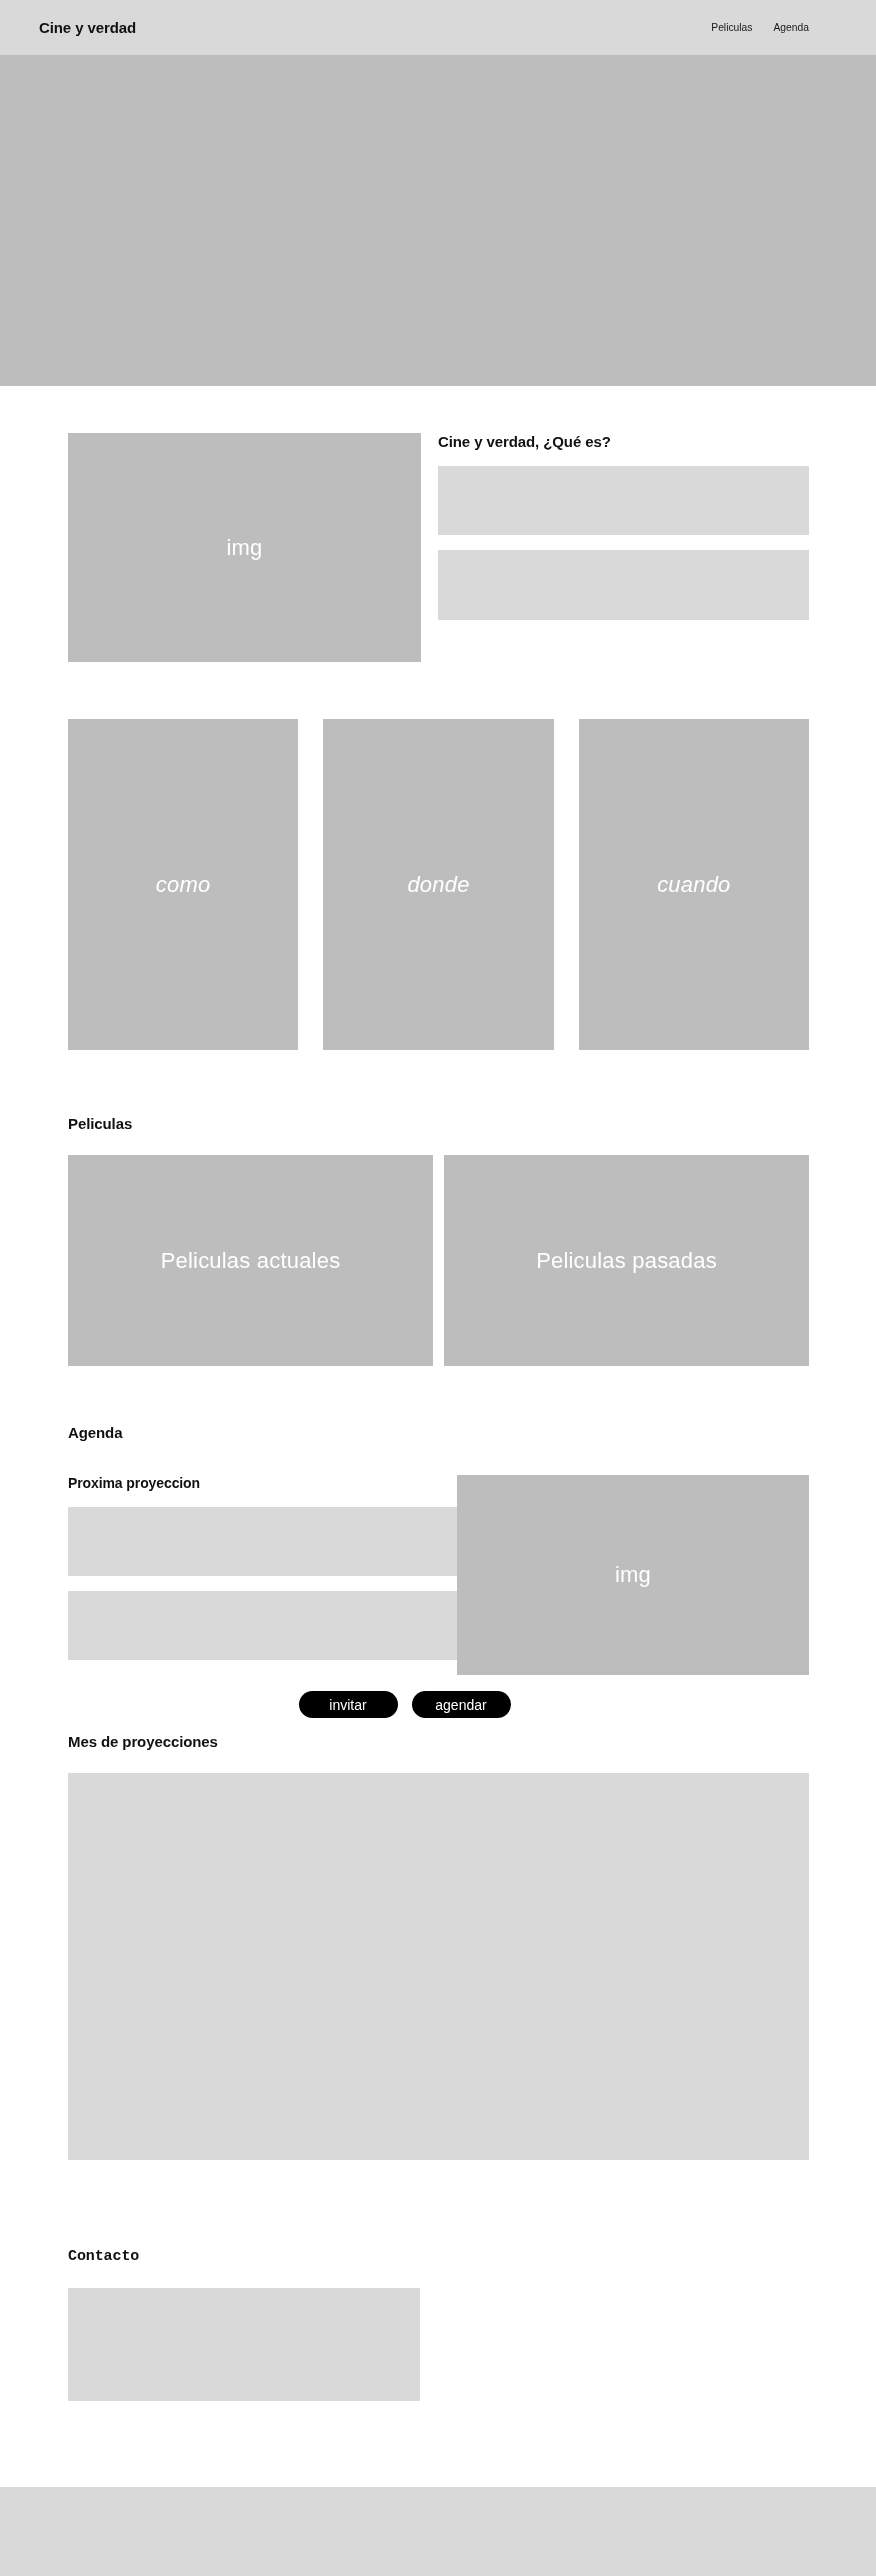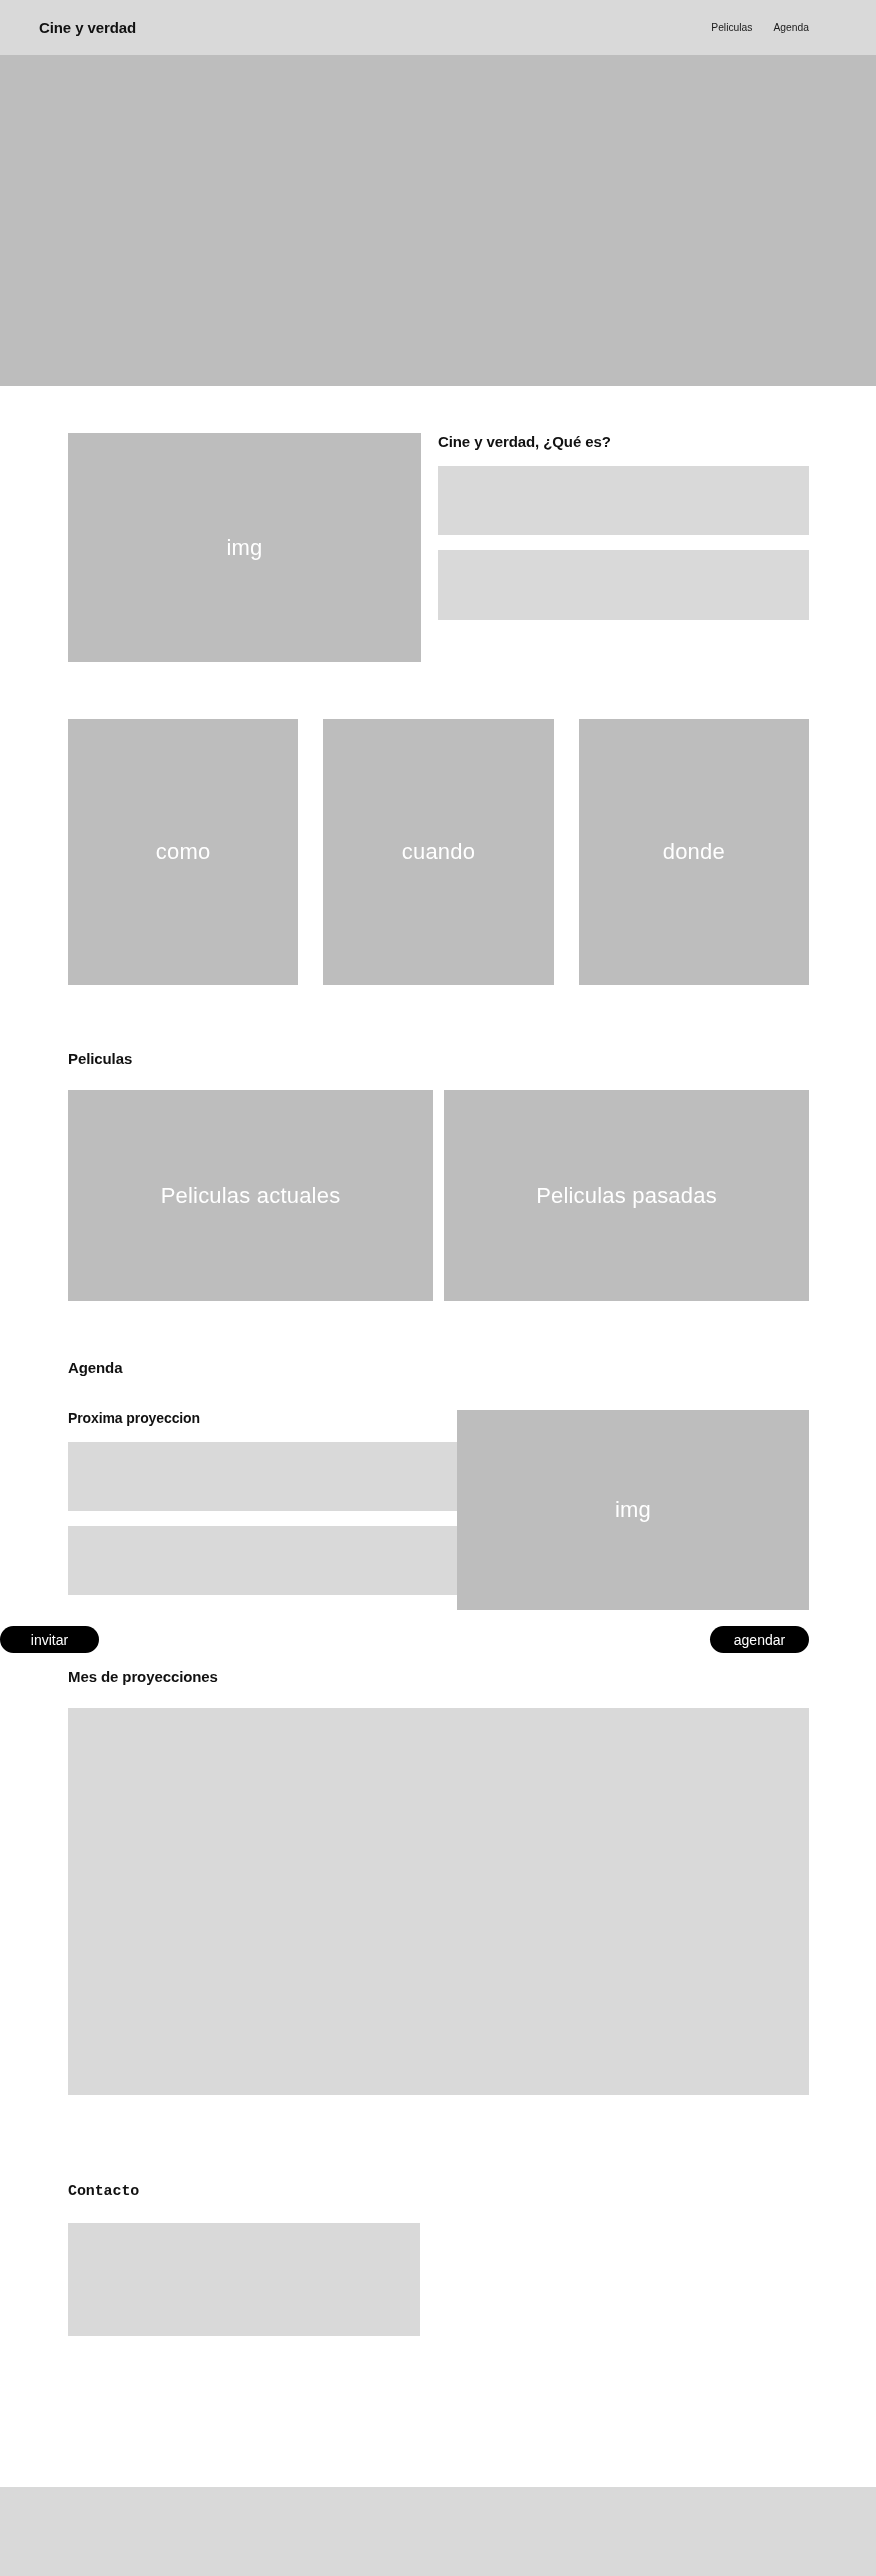--- a/index.html
+++ b/index.html
@@ -108,21 +108,22 @@
   .about-block-2 { height: 70px; }
 
   
   .triples {
     padding-top: 57px;
     display: flex;
     gap: 25px;
   }
   .triple-card {
     flex: 1;
-    height: 266px;
+    height: 331px;
+    font-style: italic;
   }
 
   
   .peliculas { padding-top: 65px; }
   .peliculas .section-title { margin-left: 0; }
   .peliculas-grid {
     margin-top: 23px;
     display: flex;
     gap: 11px;
   }
@@ -148,21 +149,21 @@
   .agenda-block-2 { height: 69px; }
   .agenda-img {
     width: 352px;
     flex: 0 0 352px;
     height: 200px;
   }
 
   .action-row {
     margin-top: 16.4px;
     display: flex;
-    justify-content: space-between;
+    justify-content: center;
     gap: 14px;
     padding-right: 68px;
   }
   .btn {
     background: #000000;
     color: #ffffff;
     border: none;
     border-radius: 13.4px;
     width: 99px;
     height: 27px;
@@ -219,22 +220,22 @@
     <div class="ph about-img">img</div>
     <div class="about-right">
       <h2 class="section-title about-heading">Cine y verdad, ¿Qué es?</h2>
       <div class="ph-light about-block-1"></div>
       <div class="ph-light about-block-2"></div>
     </div>
   </section>
 
   <section class="triples">
     <div class="ph triple-card">como</div>
+    <div class="ph triple-card">donde</div>
     <div class="ph triple-card">cuando</div>
-    <div class="ph triple-card">donde</div>
   </section>
 
   <section class="peliculas">
     <h2 class="section-title">Peliculas</h2>
     <div class="peliculas-grid">
       <div class="ph peliculas-card">Peliculas actuales</div>
       <div class="ph peliculas-card">Peliculas pasadas</div>
     </div>
   </section>
 

